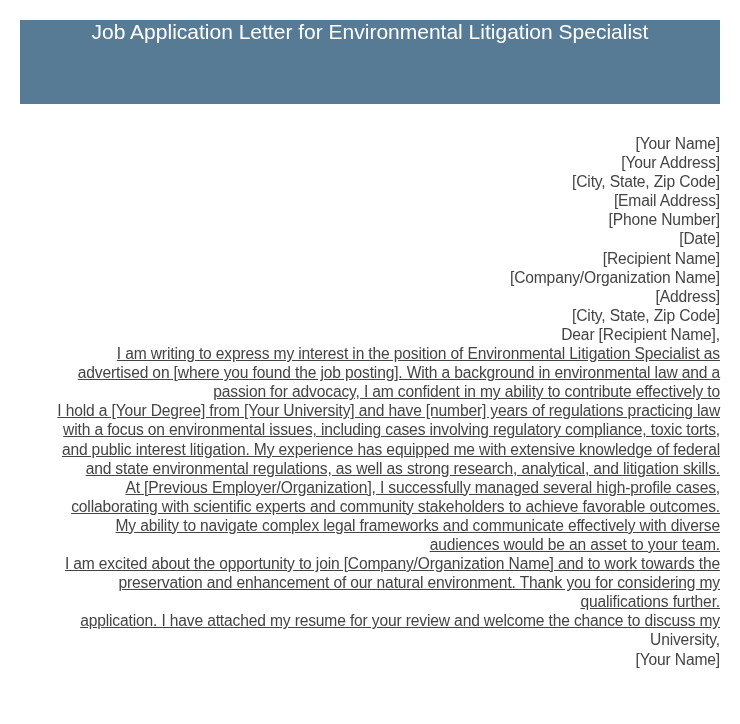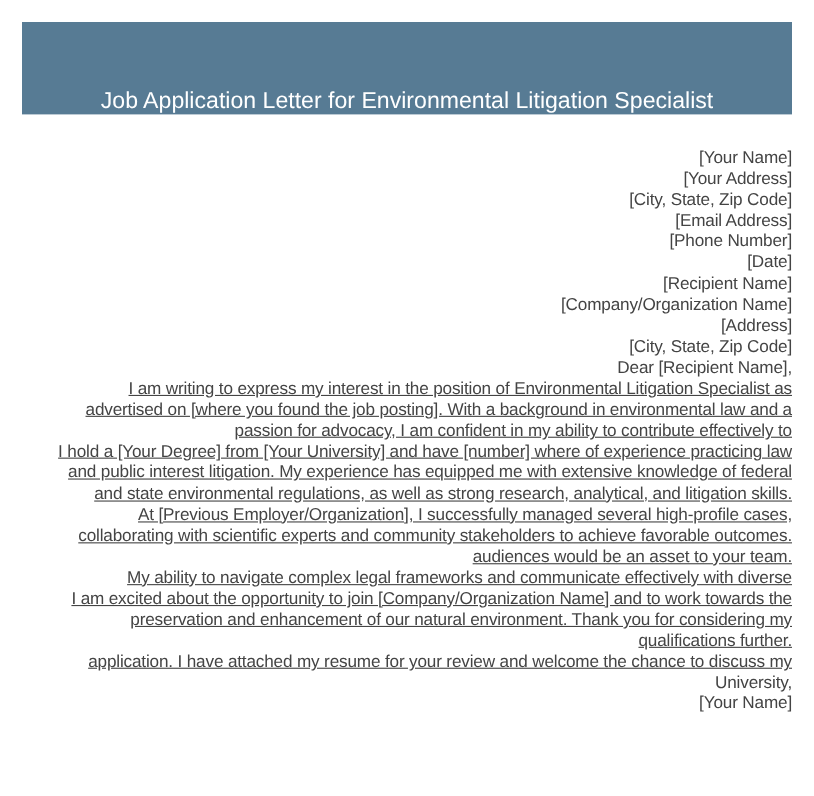--- a/index.html
+++ b/index.html
@@ -14,21 +14,21 @@
       font-family: "Liberation Sans", sans-serif;
       color: #444444;
     }
     .page {
       padding: 20px;
     }
     .header {
       background: #577b94;
       height: 84px;
       display: flex;
-      align-items: flex-end;
+      align-items: flex-start;
       justify-content: center;
     }
     .header h1 {
       margin: 0;
       color: #ffffff;
       font-size: 21px;
       font-weight: normal;
       letter-spacing: 0px;
     }
     .letter {
@@ -74,30 +74,31 @@
 
     <span class="line">Dear [Recipient Name],</span>
 
     <div class="para">
       <span class="line">I am writing to express my interest in the position of Environmental Litigation Specialist as</span>
       <span class="line">advertised on [where you found the job posting]. With a background in environmental law and a</span>
       <span class="line">passion for advocacy, I am confident in my ability to contribute effectively to</span>
     </div>
 
     <div class="para">
-      <span class="line">I hold a [Your Degree] from [Your University] and have [number] where of experience practicing law</span>
+      <span class="line">I hold a [Your Degree] from [Your University] and have [number] years of regulations practicing law</span>
+      <span class="line">with a focus on environmental issues, including cases involving regulatory compliance, toxic torts,</span>
       <span class="line">and public interest litigation. My experience has equipped me with extensive knowledge of federal</span>
       <span class="line">and state environmental regulations, as well as strong research, analytical, and litigation skills.</span>
     </div>
 
     <div class="para">
       <span class="line">At [Previous Employer/Organization], I successfully managed several high-profile cases,</span>
       <span class="line">collaborating with scientific experts and community stakeholders to achieve favorable outcomes.</span>
+      <span class="line">My ability to navigate complex legal frameworks and communicate effectively with diverse</span>
       <span class="line">audiences would be an asset to your team.</span>
-      <span class="line">My ability to navigate complex legal frameworks and communicate effectively with diverse</span>
     </div>
 
     <div class="para">
       <span class="line">I am excited about the opportunity to join [Company/Organization Name] and to work towards the</span>
       <span class="line">preservation and enhancement of our natural environment. Thank you for considering my</span>
       <span class="line">qualifications further.</span>
       <span class="line">application. I have attached my resume for your review and welcome the chance to discuss my</span>
     </div>
 
     <span class="line">University,</span>

